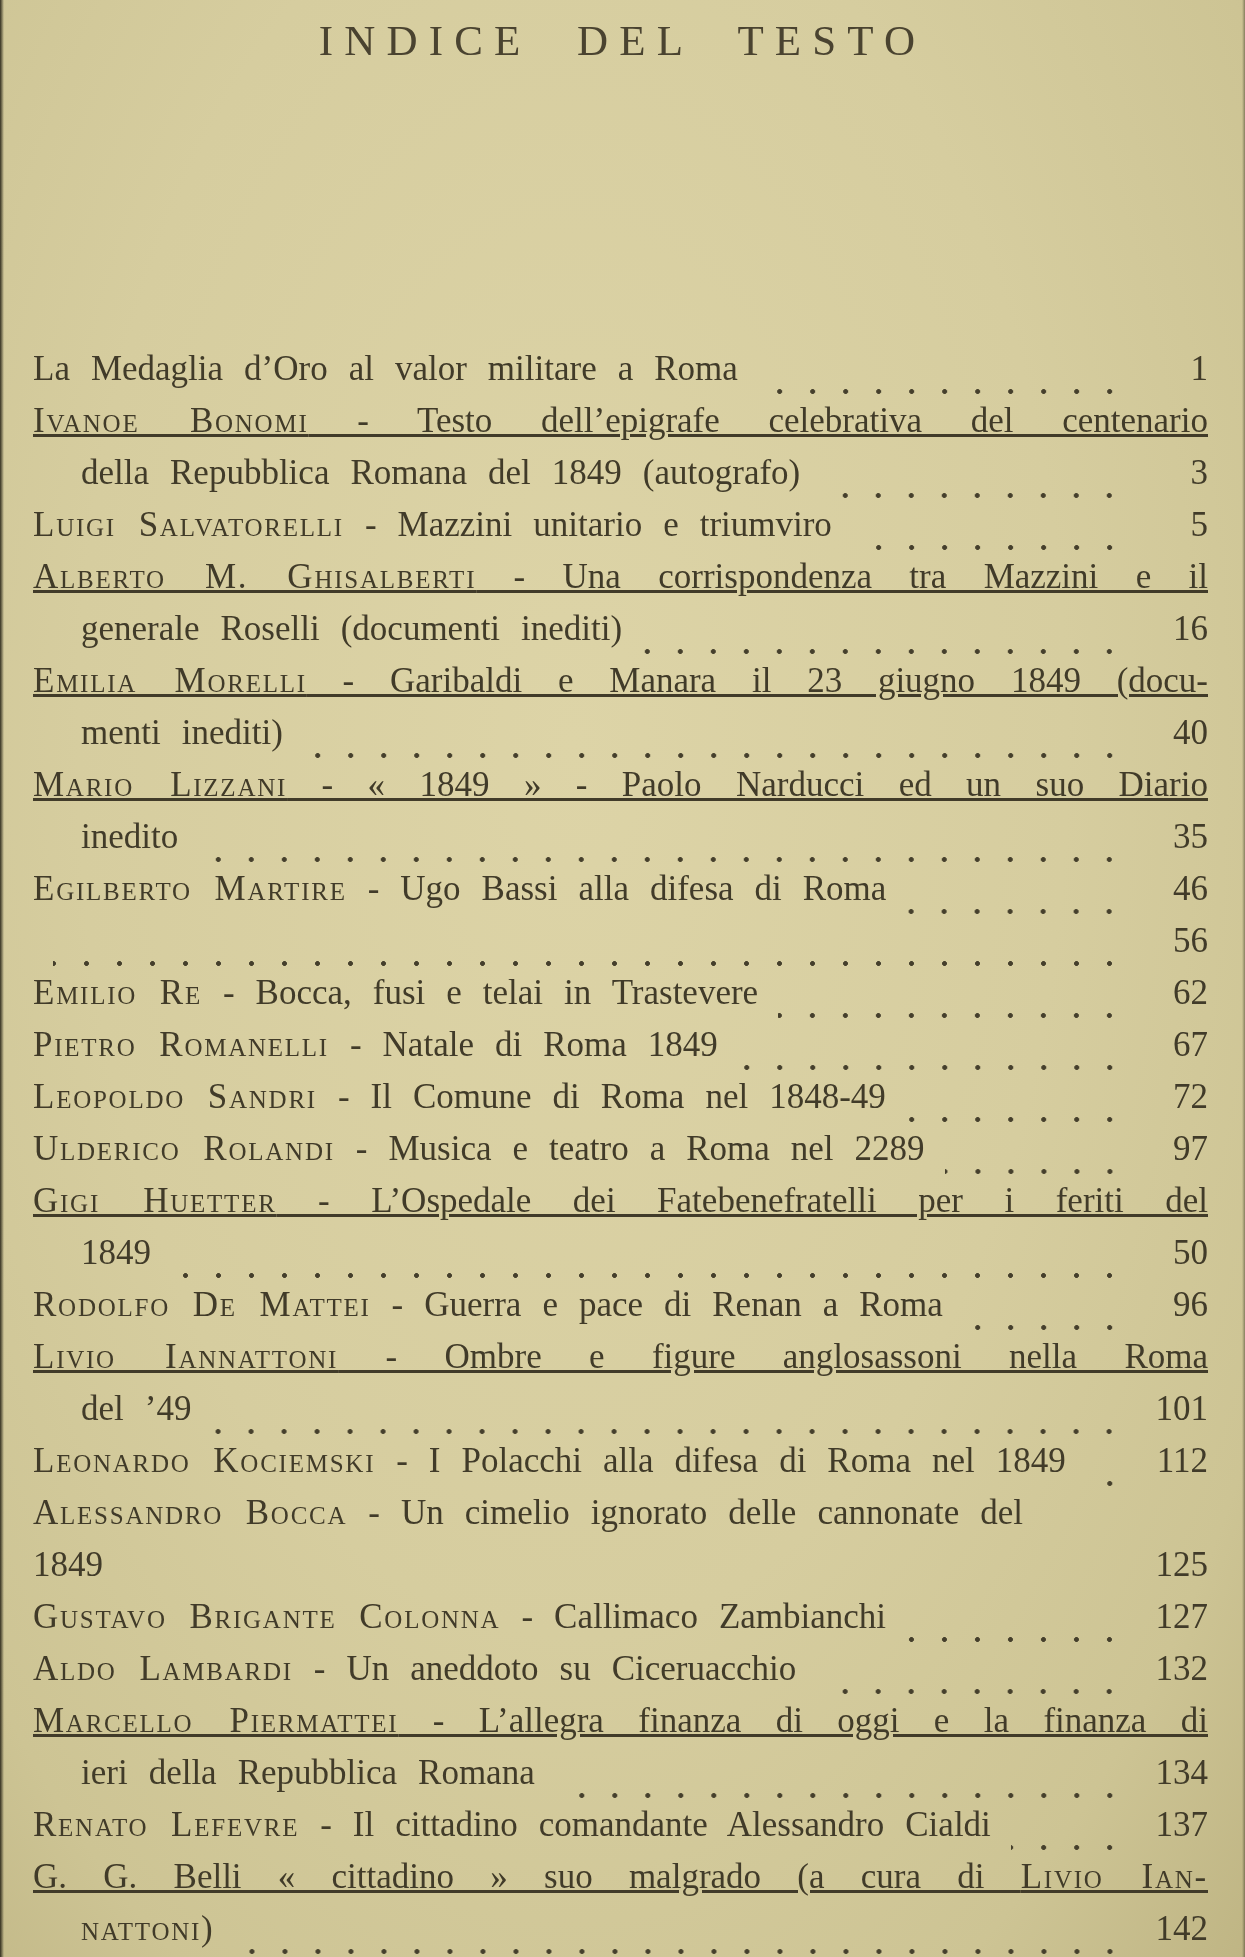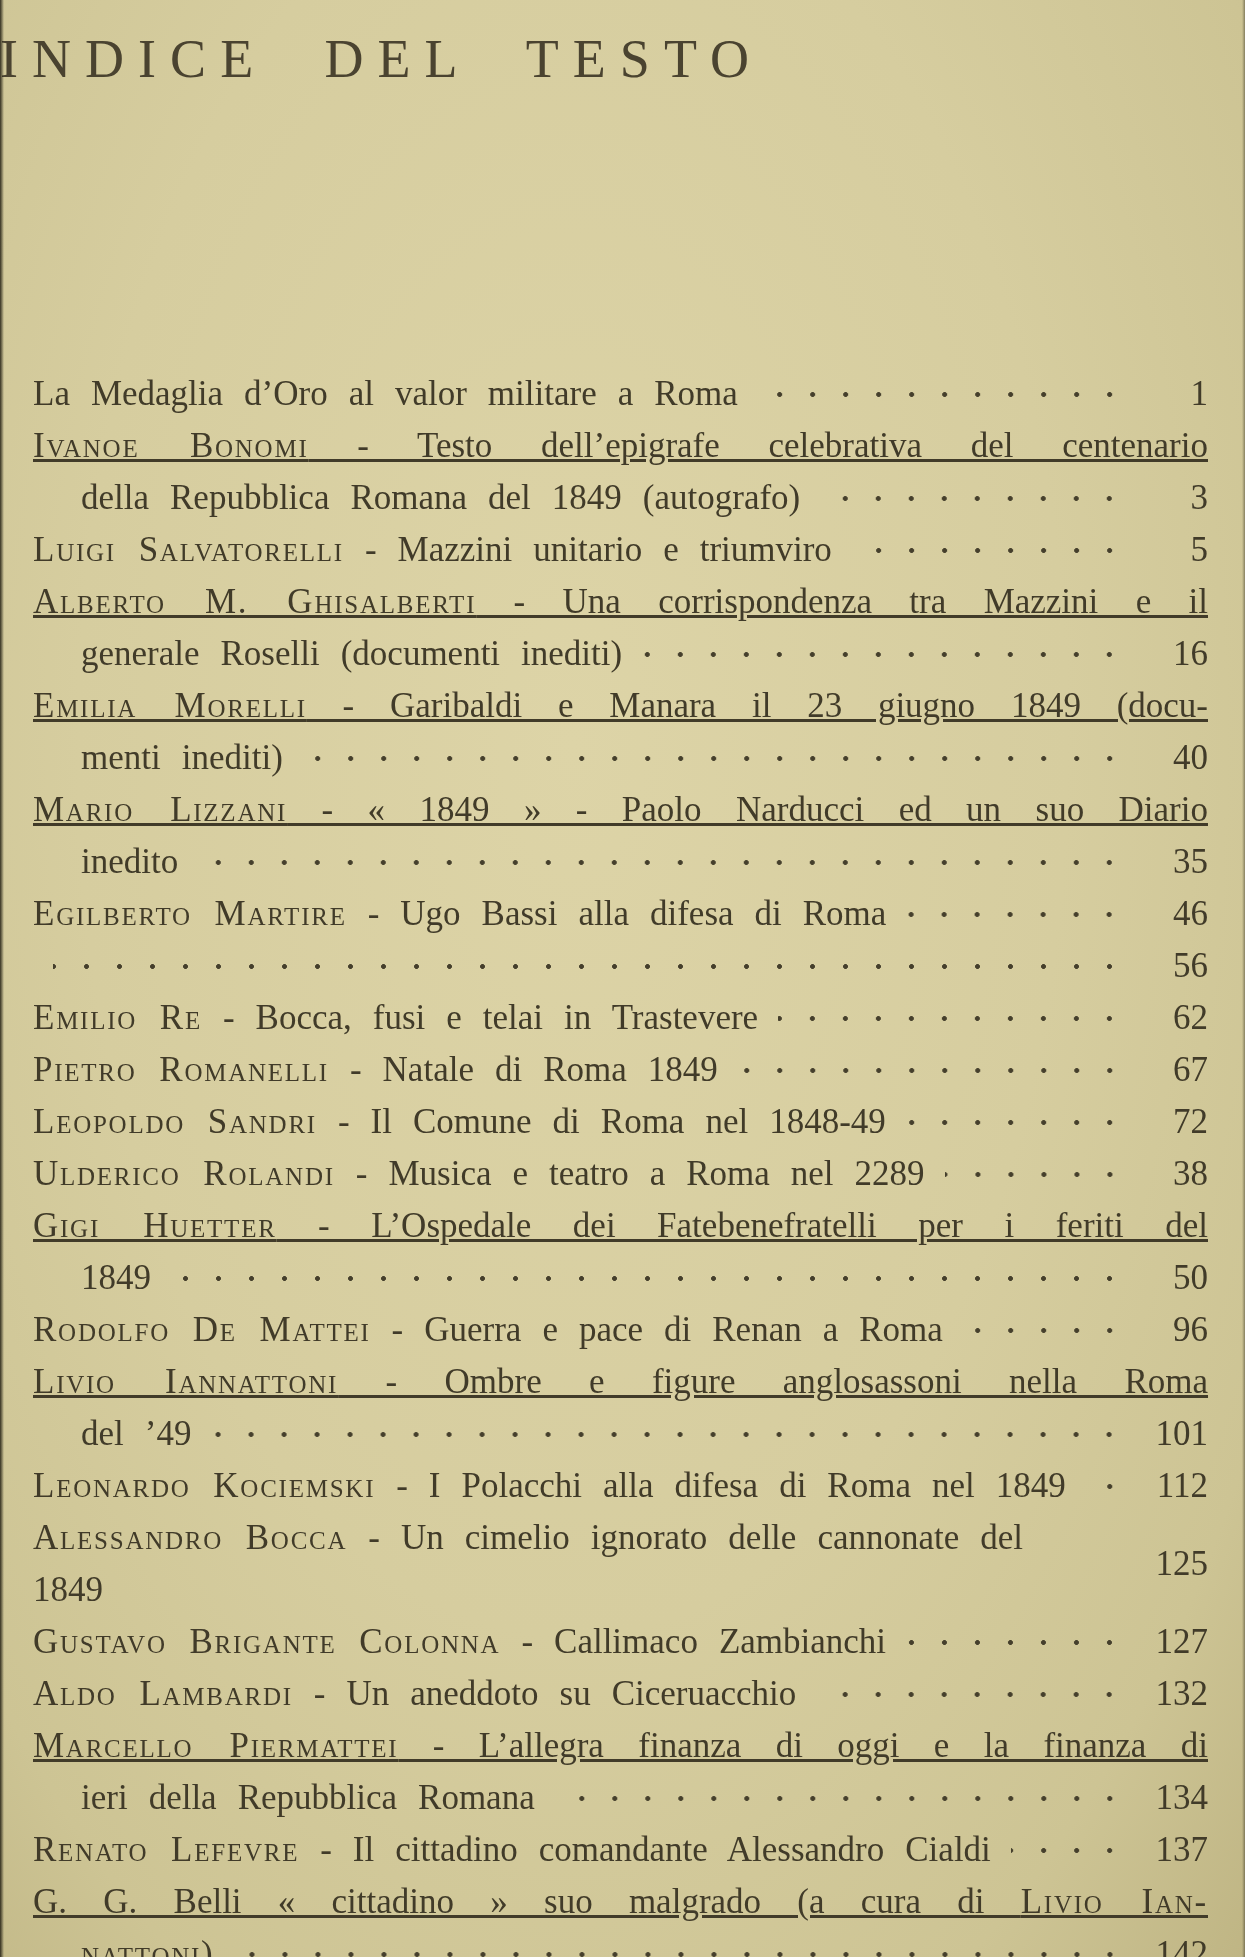--- a/index.html
+++ b/index.html
@@ -15,23 +15,23 @@
   .edge-left {
     position: absolute; left: 0; top: 0; bottom: 0; width: 4px;
     background: linear-gradient(to right, rgba(24,21,11,0.85), rgba(24,21,11,0));
   }
   .edge-right {
     position: absolute; right: 0; top: 0; bottom: 0; width: 3px;
     background: linear-gradient(to left, rgba(24,21,11,0.40), rgba(24,21,11,0));
   }
   .title {
     margin: 0;
-    padding-top: 28px;
-    text-align: left;
-    font-size: 54px;
+    padding-top: 16px;
+    text-align: center;
+    font-size: 43px;
     font-weight: 500;
     letter-spacing: 0.26em;
     word-spacing: 0.55em;
     color: #4a4330;
   }
   .entries {
     margin: 278px 37px 0 33px;
   }
   .entry { margin: 0; }
   .line {
@@ -39,21 +39,21 @@
     font-size: 35px;
   }
   .line.fill {
     text-align: justify;
     text-align-last: justify;
     text-decoration: underline;
   }
   .line.indent { padding-left: 48px; }
   .line.last {
     display: flex;
-    align-items: center;
+    align-items: flex-end;
     word-spacing: 0.35em;
   }
   .line.last .text { flex: 0 1 auto; }
   .dots {
     flex: 1 0 10px;
     height: 7px;
     margin: 0 18px 0 20px;
     background-image: radial-gradient(circle, #453f2c 2.1px, rgba(69,63,44,0) 2.8px);
     background-size: 33px 7px;
     background-repeat: repeat-x;
@@ -156,21 +156,21 @@
       <div class="line last">
         <span class="text"><span class="sc">Leopoldo Sandri</span><span> - Il Comune di Roma nel 1848-49</span></span>
         <span class="dots"></span>
         <span class="pagenum">72</span>
       </div>
     </div>
     <div class="entry">
       <div class="line last">
         <span class="text"><span class="sc">Ulderico Rolandi</span><span> - Musica e teatro a Roma nel 2289</span></span>
         <span class="dots"></span>
-        <span class="pagenum">38</span>
+        <span class="pagenum">97</span>
       </div>
     </div>
     <div class="entry">
       <div class="line fill"><span class="text"><span class="sc">Gigi Huetter</span><span> - L’Ospedale dei Fatebenefratelli per i feriti del</span></span></div>
       <div class="line indent last">
         <span class="text"><span>1849</span></span>
         <span class="dots"></span>
         <span class="pagenum">50</span>
       </div>
     </div>

